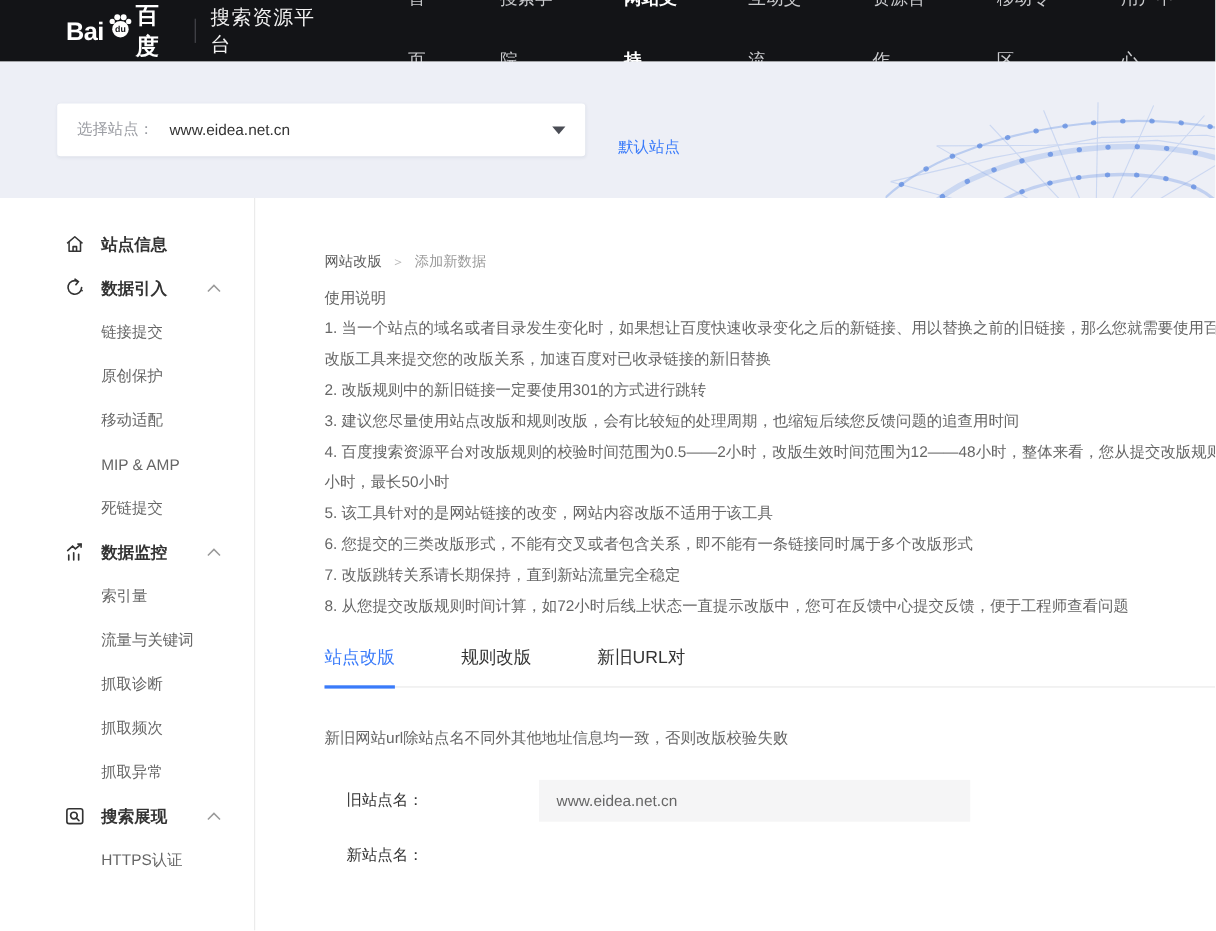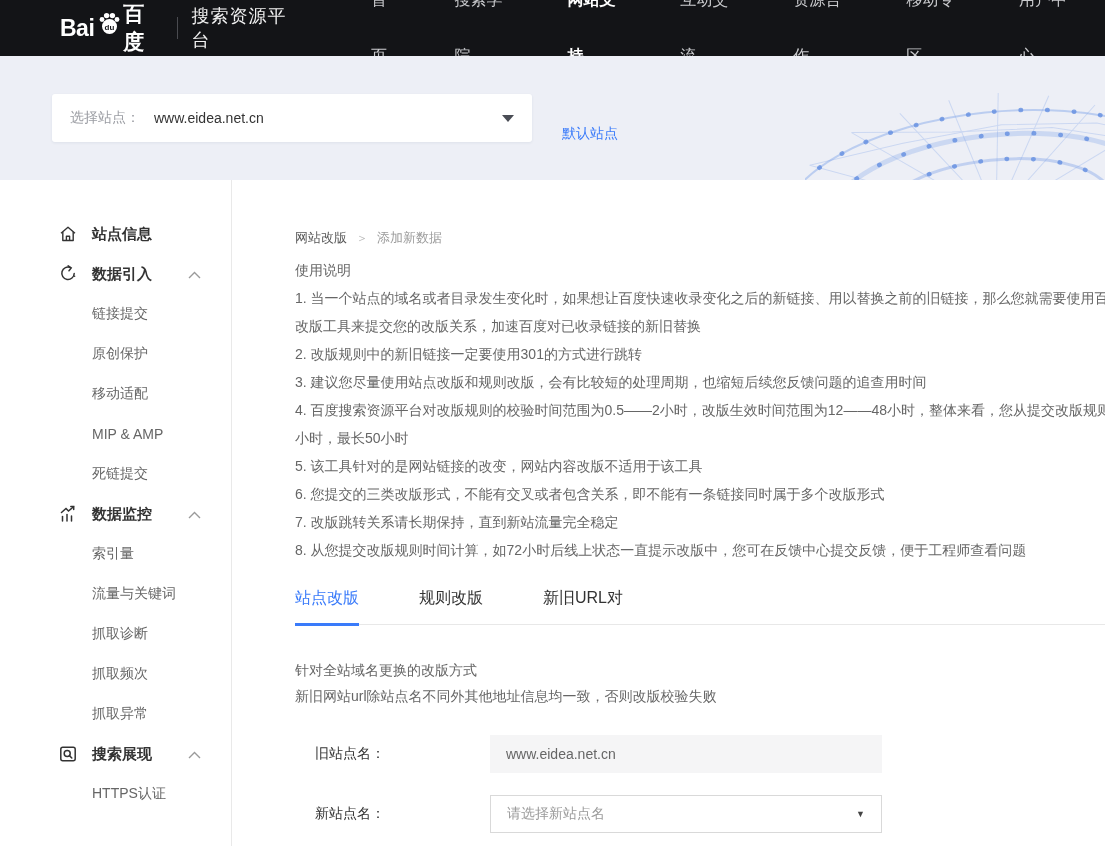--- a/index.html
+++ b/index.html
@@ -25,21 +25,21 @@
     border-radius:3px; box-shadow:0 1px 3px rgba(30,50,90,.07); display:flex; align-items:center; padding:0 18px; }
   .selector-label { color:#9b9da3; font-size:14px; }
   .selector-value { color:#333; font-size:14px; margin-left:14px; }
   .selector-caret { margin-left:auto; width:0; height:0; border-left:6px solid transparent;
     border-right:6px solid transparent; border-top:7px solid #4a4d55; cursor:pointer; }
   .default-link { position:absolute; left:562px; top:16px; height:124px; display:flex; align-items:center;
     color:#3a7bfa; font-size:14px; cursor:pointer; }
 
   
   .main { display:flex; height:666px; }
-  .sidebar { width:232px; flex-shrink:0; border-right:1px solid #e9e9e9; padding-top:34px; }
+  .sidebar { width:232px; flex-shrink:0; border-right:1px solid #e9e9e9; padding-top:22px; }
   .side-row { height:40px; display:flex; align-items:center; cursor:pointer; }
   .side-group { padding-left:58px; }
   .side-group .side-icon { width:20px; height:20px; margin-right:14px; flex-shrink:0; }
   .side-group .side-label { font-size:15px; font-weight:bold; color:#333; flex:1; }
   .side-chevron { margin-right:30px; }
   .side-sub { padding-left:92px; }
   .side-sub .side-label { font-size:14px; color:#666; }
 
   .content { flex:1; padding:48px 0 0 63px; overflow:hidden; }
   .breadcrumb { font-size:13px; height:20px; margin-bottom:8px; display:flex; align-items:center; }
@@ -251,33 +251,28 @@
     <div class="instr-line">7. 改版跳转关系请长期保持，直到新站流量完全稳定</div>
     <div class="instr-line">8. 从您提交改版规则时间计算，如72小时后线上状态一直提示改版中，您可在反馈中心提交反馈，便于工程师查看问题</div>
 
     <div class="tabs">
       <div class="tab active">站点改版</div>
       <div class="tab">规则改版</div>
       <div class="tab">新旧URL对</div>
     </div>
 
     <div class="tab-desc">
-      <div>针对全站域名更换的改版方式</div>
       <div>新旧网站url除站点名不同外其他地址信息均一致，否则改版校验失败</div>
     </div>
 
     <div class="form">
       <div class="form-row">
         <span class="form-label">旧站点名：</span>
         <div class="field field-gray">
           <span>www.eidea.net.cn</span>
         </div>
       </div>
       <div class="form-row">
         <span class="form-label">新站点名：</span>
-        <div class="field field-select">
-          <span>请选择新站点名</span>
-          <span class="sel-caret">▼</span>
-        </div>
       </div>
     </div>
   </div>
 </div>
 
 </body></html>

